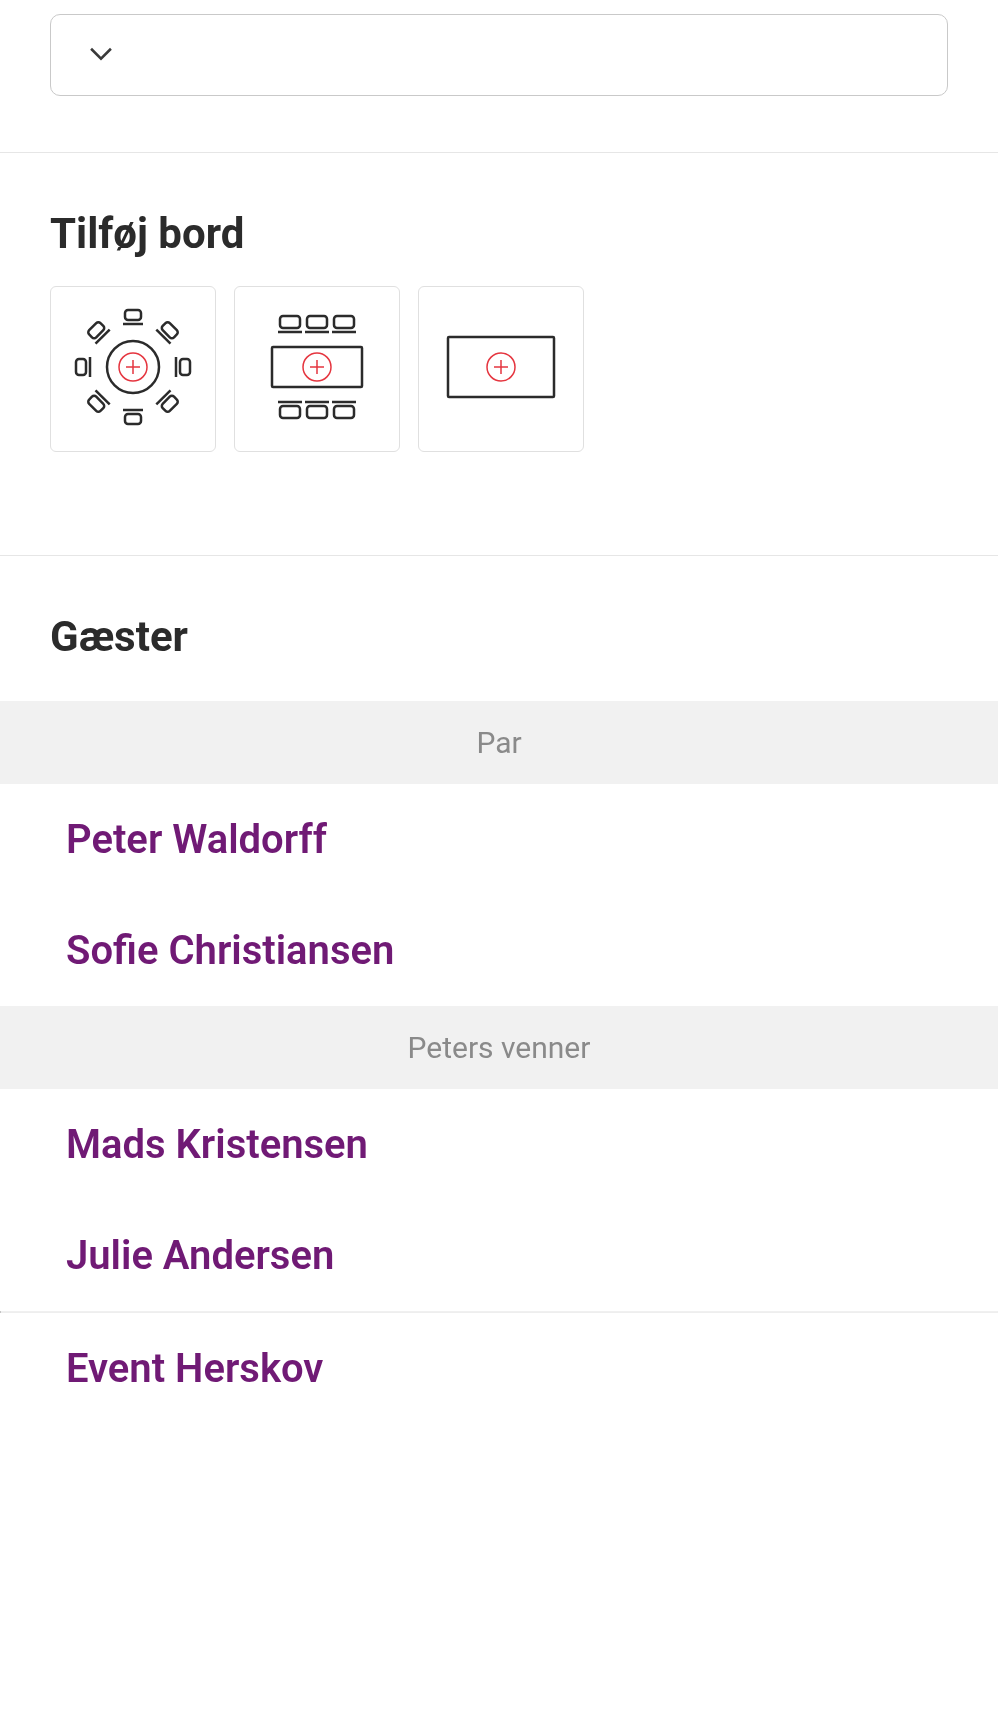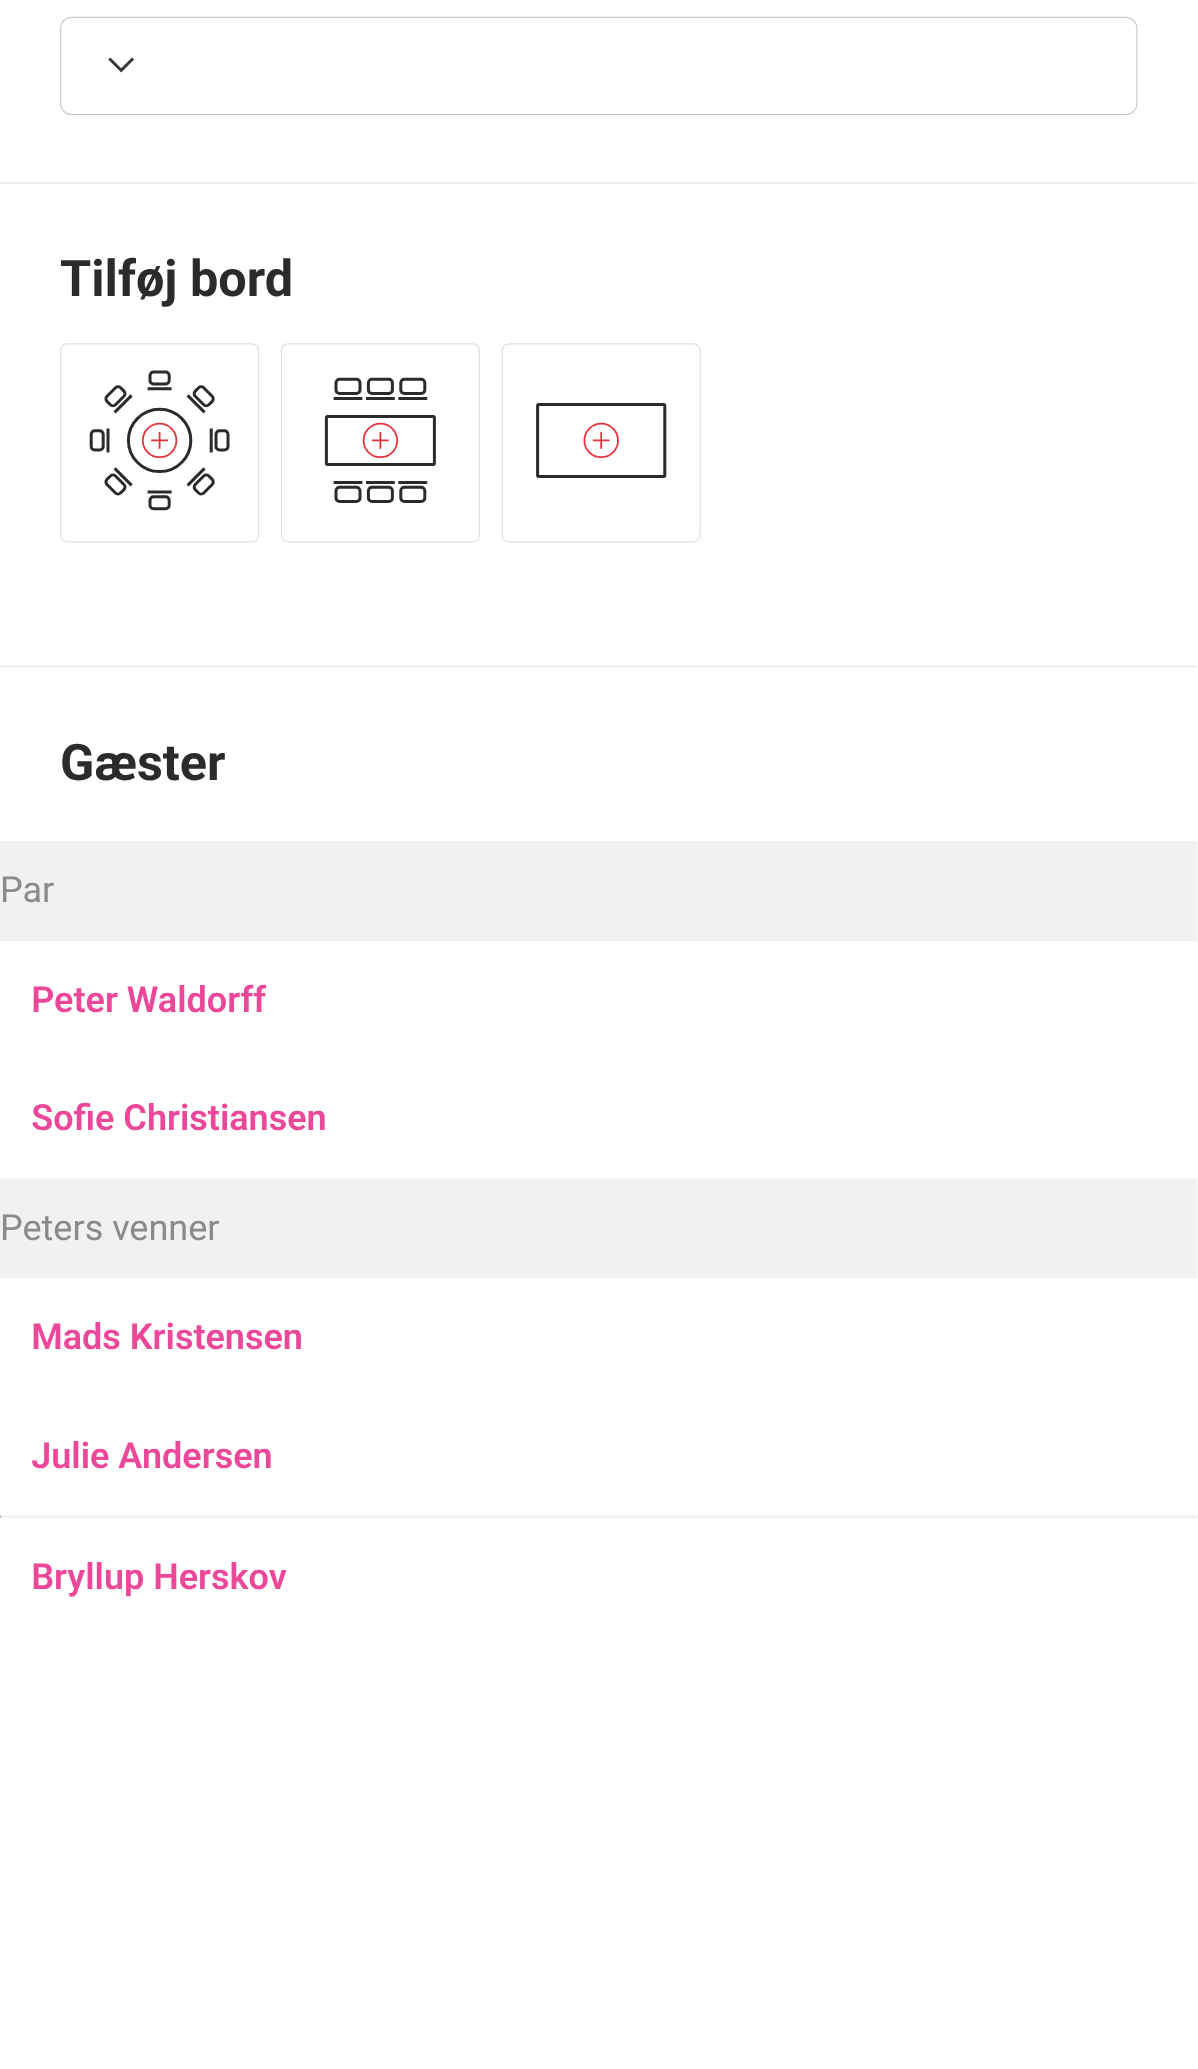--- a/index.html
+++ b/index.html
@@ -115,27 +115,28 @@
       font-size: 42px;
       font-weight: 700;
       color: #2b2b2b;
       margin: 0 50px 40px 50px;
     }
     .group-header {
       background: #f1f1f1;
       color: #8a8a8a;
       font-size: 30px;
       font-weight: 400;
+      text-align: center;
       padding: 24px 0;
     }
     .guest-item {
-      font-size: 30px;
+      font-size: 40px;
       font-weight: 600;
-      color: #ec4899;
-      padding: 32px 26px;
+      color: #701a75;
+      padding: 32px 66px;
       cursor: pointer;
     }
     .guest-separator {
       border-top: 1px solid #f0f0f0;
       margin: 0;
     }
   </style>
 </head>
 <body>
 
@@ -250,14 +251,14 @@
   <h2 class="guests-title">Gæster</h2>
 
   <div class="group-header">Par</div>
   <div class="guest-item">Peter Waldorff</div>
   <div class="guest-item">Sofie Christiansen</div>
 
   <div class="group-header">Peters venner</div>
   <div class="guest-item">Mads Kristensen</div>
   <div class="guest-item">Julie Andersen</div>
   <hr class="guest-separator">
-  <div class="guest-item">Bryllup Herskov</div>
+  <div class="guest-item">Event Herskov</div>
 </div>
 
 </body></html>

